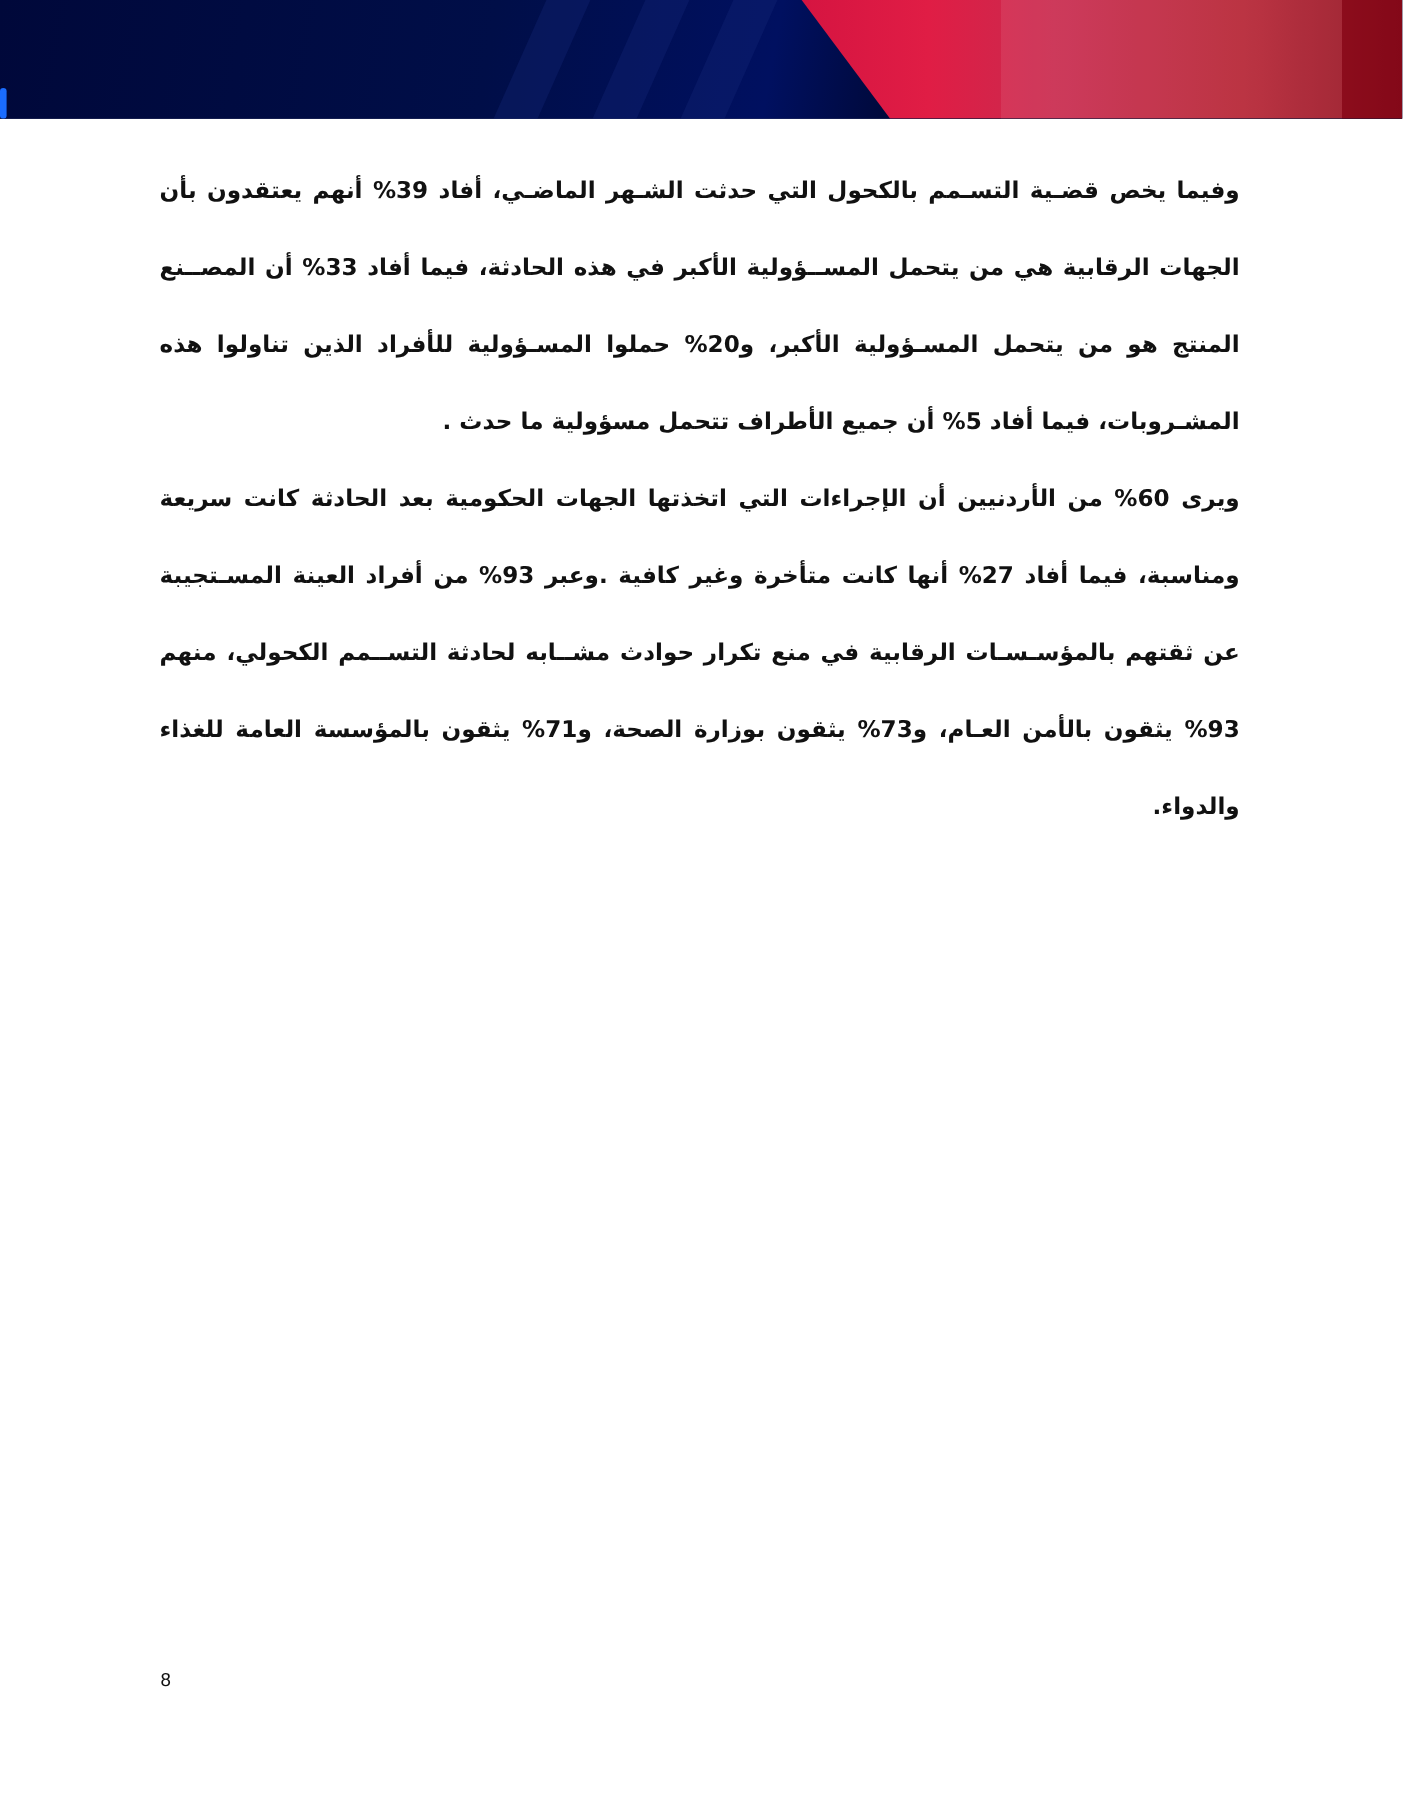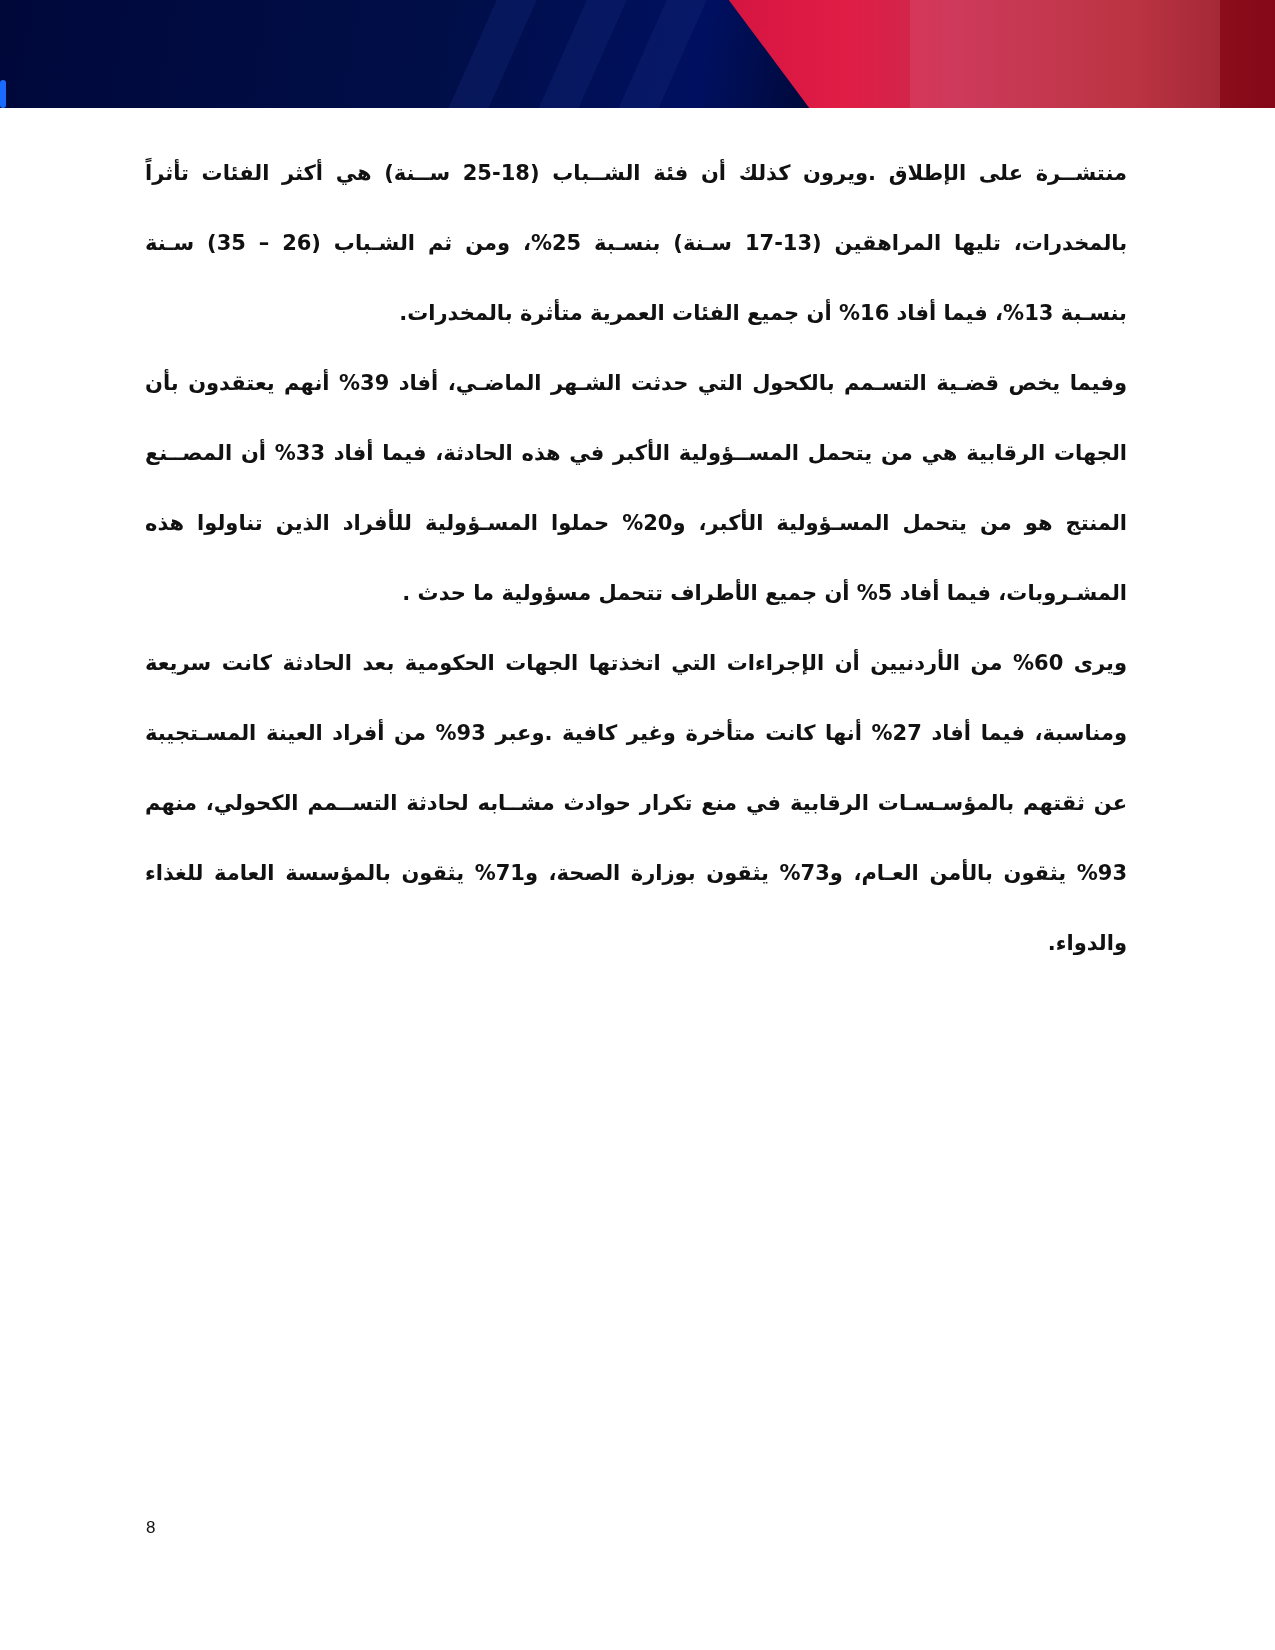--- a/index.html
+++ b/index.html
@@ -62,18 +62,17 @@
   <div class="stripe" style="left:470px"></div>
   <div class="stripe" style="left:560px"></div>
   <div class="stripe" style="left:640px"></div>
   <div class="red"></div>
   <div class="red-shade"></div>
   <div class="red-edge"></div>
   <div class="blue-glint"></div>
 </div>
 
 <div class="content">
-  <p class="para">منتشــرة على الإطلاق .ويرون كذلك أن فئة الشــباب (18-25 ســنة) هي أكثر الفئات تأثراً بالمخدرات، تليها المراهقين (13-17 سـنة) بنسـبة 25%، ومن ثم الشـباب (26 – 35) سـنة بنسـبة 13%، فيما أفاد 16% أن جميع الفئات العمرية متأثرة بالمخدرات.</p>
   <p class="para">وفيما يخص قضـية التسـمم بالكحول التي حدثت الشـهر الماضـي، أفاد 39% أنهم يعتقدون بأن الجهات الرقابية هي من يتحمل المســؤولية الأكبر في هذه الحادثة، فيما أفاد 33% أن المصــنع المنتج هو من يتحمل المسـؤولية الأكبر، و20% حملوا المسـؤولية للأفراد الذين تناولوا هذه المشـروبات، فيما أفاد 5% أن جميع الأطراف تتحمل مسؤولية ما حدث .</p>
   <p class="para">ويرى 60% من الأردنيين أن الإجراءات التي اتخذتها الجهات الحكومية بعد الحادثة كانت سريعة ومناسبة، فيما أفاد 27% أنها كانت متأخرة وغير كافية .وعبر 93% من أفراد العينة المسـتجيبة عن ثقتهم بالمؤسـسـات الرقابية في منع تكرار حوادث مشــابه لحادثة التســمم الكحولي، منهم 93% يثقون بالأمن العـام، و73% يثقون بوزارة الصحة، و71% يثقون بالمؤسسة العامة للغذاء والدواء.</p>
 </div>
 
 <div class="page-number">8</div>
 
 </body></html>

